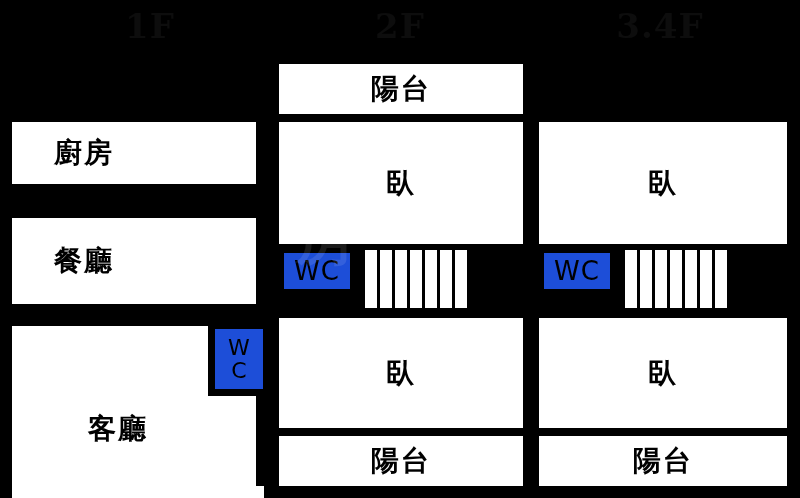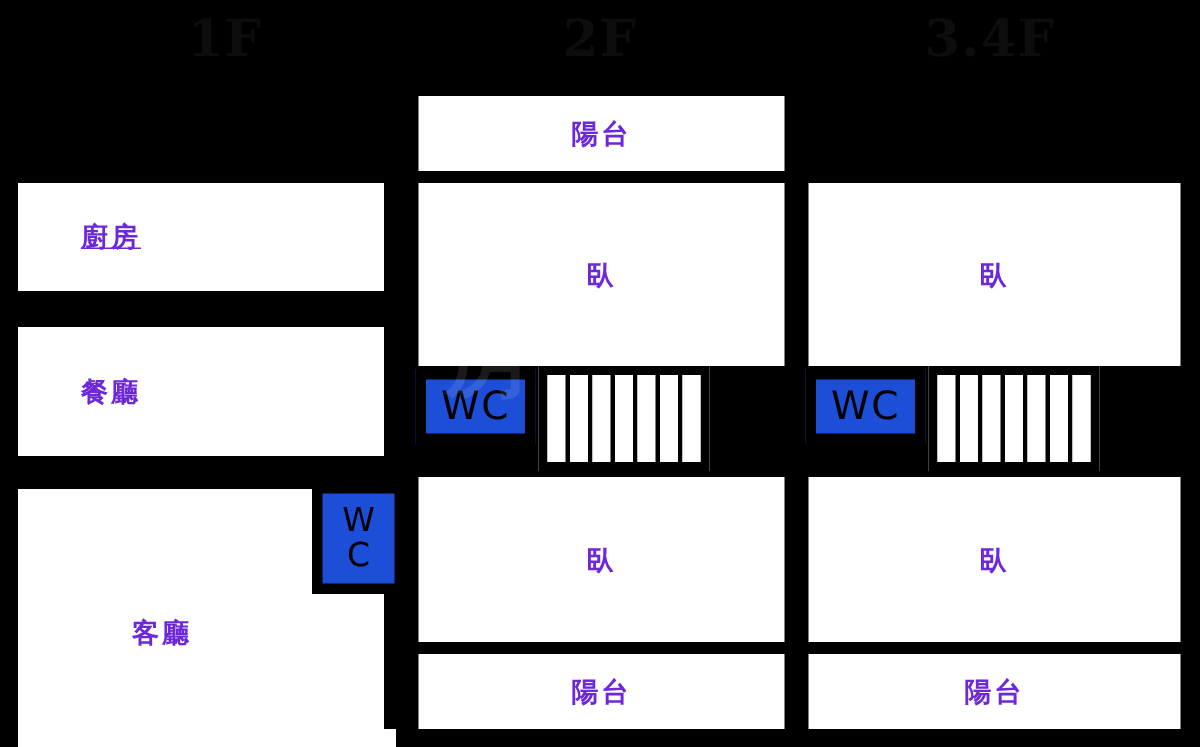--- a/index.html
+++ b/index.html
@@ -35,25 +35,25 @@
     user-select: none;
   }
   #label-1f { left: 60px;  width: 180px; }
   #label-2f { left: 310px; width: 180px; }
   #label-3f { left: 560px; width: 200px; }
 
   
   .room {
     position: absolute;
     background: #ffffff;
-    color: #6d28d9;
+    color: #000000;
     display: flex;
     align-items: center;
     justify-content: center;
-    font-size: 18px;
+    font-size: 28px;
     font-weight: bold;
     font-family: "DejaVu Sans", "Liberation Sans", sans-serif;
     letter-spacing: 2px;
     box-sizing: border-box;
   }
   .room.left-text {
     justify-content: flex-start;
     padding-left: 42px;
   }
 
@@ -121,21 +121,21 @@
 <body>
 
 <div id="plan">
 
   <div id="label-1f" class="floor-label">1F</div>
   <div id="label-2f" class="floor-label">2F</div>
   <div id="label-3f" class="floor-label">3.4F</div>
 
   <div>
 
-    <div class="room left-text" style="left:12px; top:122px; width:252px; height:72px;text-decoration:underline;">廚房</div>
+    <div class="room left-text" style="left:12px; top:122px; width:252px; height:62px;">廚房</div>
 
     <div class="room left-text" style="left:12px; top:218px; width:252px; height:86px;">餐廳</div>
 
     <div class="room" style="left:12px; top:326px; width:252px; height:172px;">
       <span style="position:absolute; left:76px; top:84px;">客廳</span>
     </div>
 
     <div class="wall" style="left:12px; top:316px; width:142px; height:10px;"></div>
 
     <div class="wall" style="left:256px; top:122px; width:10px; height:206px;"></div>

